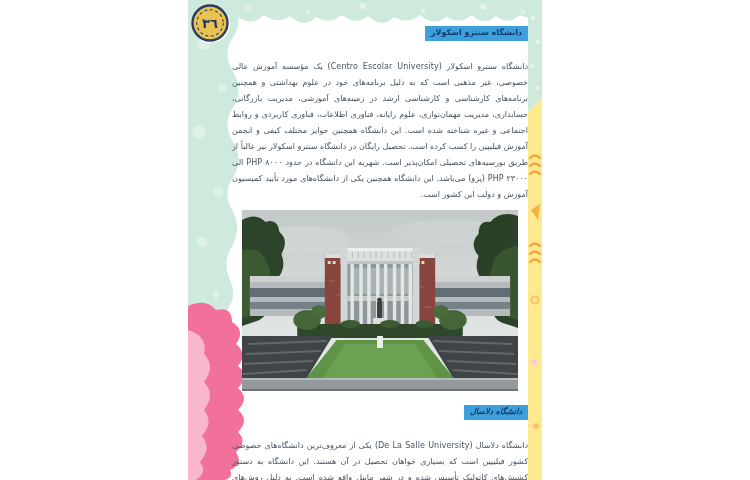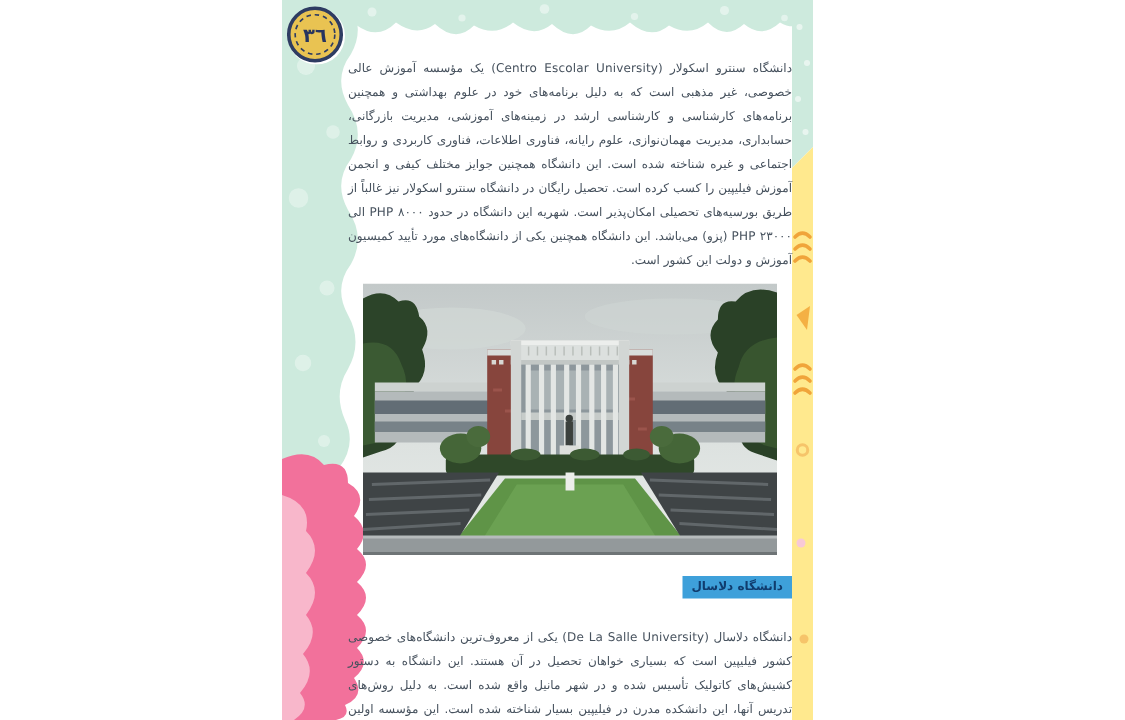--- a/index.html
+++ b/index.html
@@ -14,21 +14,21 @@
   .page-badge{position:absolute;left:2px;top:3px;width:40px;height:40px;}
 
   .content{position:absolute;left:44px;top:20px;width:296px;direction:rtl;}
   .heading-row{text-align:right;margin:0 0 4px 0;}
   .section-heading{display:inline-block;background:#3ea0da;color:#103c6e;font-weight:bold;
                    font-size:8px;line-height:10px;padding:2px 6px 3px 6px;}
   .body-text{margin:18px 0 0 0;font-size:8px;line-height:16px;color:#47525e;
              text-align:justify;letter-spacing:.1px;}
   .photo-frame{width:276px;height:181px;margin:7px auto 8px auto;}
   .photo-frame svg{display:block;width:100%;height:100%;}
-  .section2{margin-top:7px;}
+  .section2{margin-top:7px;font-style:italic;}
 </style>
 </head>
 <body>
 
 <div class="screenshot">
   <div class="page">
 
     <svg class="border-top" viewBox="0 0 353 32">
       <g>
         <path fill="#cdeadd" d="M0,0 H353 V10 Q344,22 332,15 Q320,26 308,16 Q296,27 284,15 Q272,25 258,17 Q246,27 232,15 Q220,25 206,17 Q194,29 180,16 Q168,26 154,15 Q142,25 128,17 Q116,29 102,16 Q90,25 76,15 Q64,27 50,17 Q38,25 24,15 Q12,23 0,17 Z"></path>
@@ -90,20 +90,23 @@
 
     <svg class="page-badge" viewBox="0 0 40 40">
       <circle cx="21" cy="21" r="19" fill="#ffffff"></circle>
       <circle cx="20" cy="20" r="17.5" fill="#e9c352" stroke="#2e3c62" stroke-width="2.4"></circle>
       <circle cx="20" cy="20" r="13.2" fill="none" stroke="#2e3c62" stroke-width="1.1" stroke-dasharray="3 2.6"></circle>
       <text x="20" y="25" text-anchor="middle" font-size="13" font-weight="bold" fill="#273560">٣٦</text>
     </svg>
 
     <div class="content" dir="rtl">
 
+      <div class="heading-row">
+        <span class="section-heading">دانشگاه سنترو اسکولار</span>
+      </div>
       <p class="body-text">دانشگاه سنترو اسکولار (Centro Escolar University) یک مؤسسه آموزش عالی خصوصی، غیر مذهبی است که به دلیل برنامه‌های خود در علوم بهداشتی و همچنین برنامه‌های کارشناسی و کارشناسی ارشد در زمینه‌های آموزشی، مدیریت بازرگانی، حسابداری، مدیریت مهمان‌نوازی، علوم رایانه، فناوری اطلاعات، فناوری کاربردی و روابط اجتماعی و غیره شناخته شده است. این دانشگاه همچنین جوایز مختلف کیفی و انجمن آموزش فیلیپین را کسب کرده است. تحصیل رایگان در دانشگاه سنترو اسکولار نیز غالباً از طریق بورسیه‌های تحصیلی امکان‌پذیر است. شهریه این دانشگاه در حدود PHP ۸۰۰۰ الی PHP ۲۳۰۰۰ (پزو) می‌باشد. این دانشگاه همچنین یکی از دانشگاه‌های مورد تأیید کمیسیون آموزش و دولت این کشور است.</p>
 
       <div class="photo-frame">
         <svg viewBox="0 0 280 181" preserveAspectRatio="none">
           <defs>
             <linearGradient id="sky" x1="0" y1="0" x2="0" y2="1">
               <stop offset="0" stop-color="#c3c9c9"></stop>
                 <stop offset="0.6" stop-color="#dde2e0"></stop>
                 <stop offset="1" stop-color="#e9ece9"></stop>
             </linearGradient>

